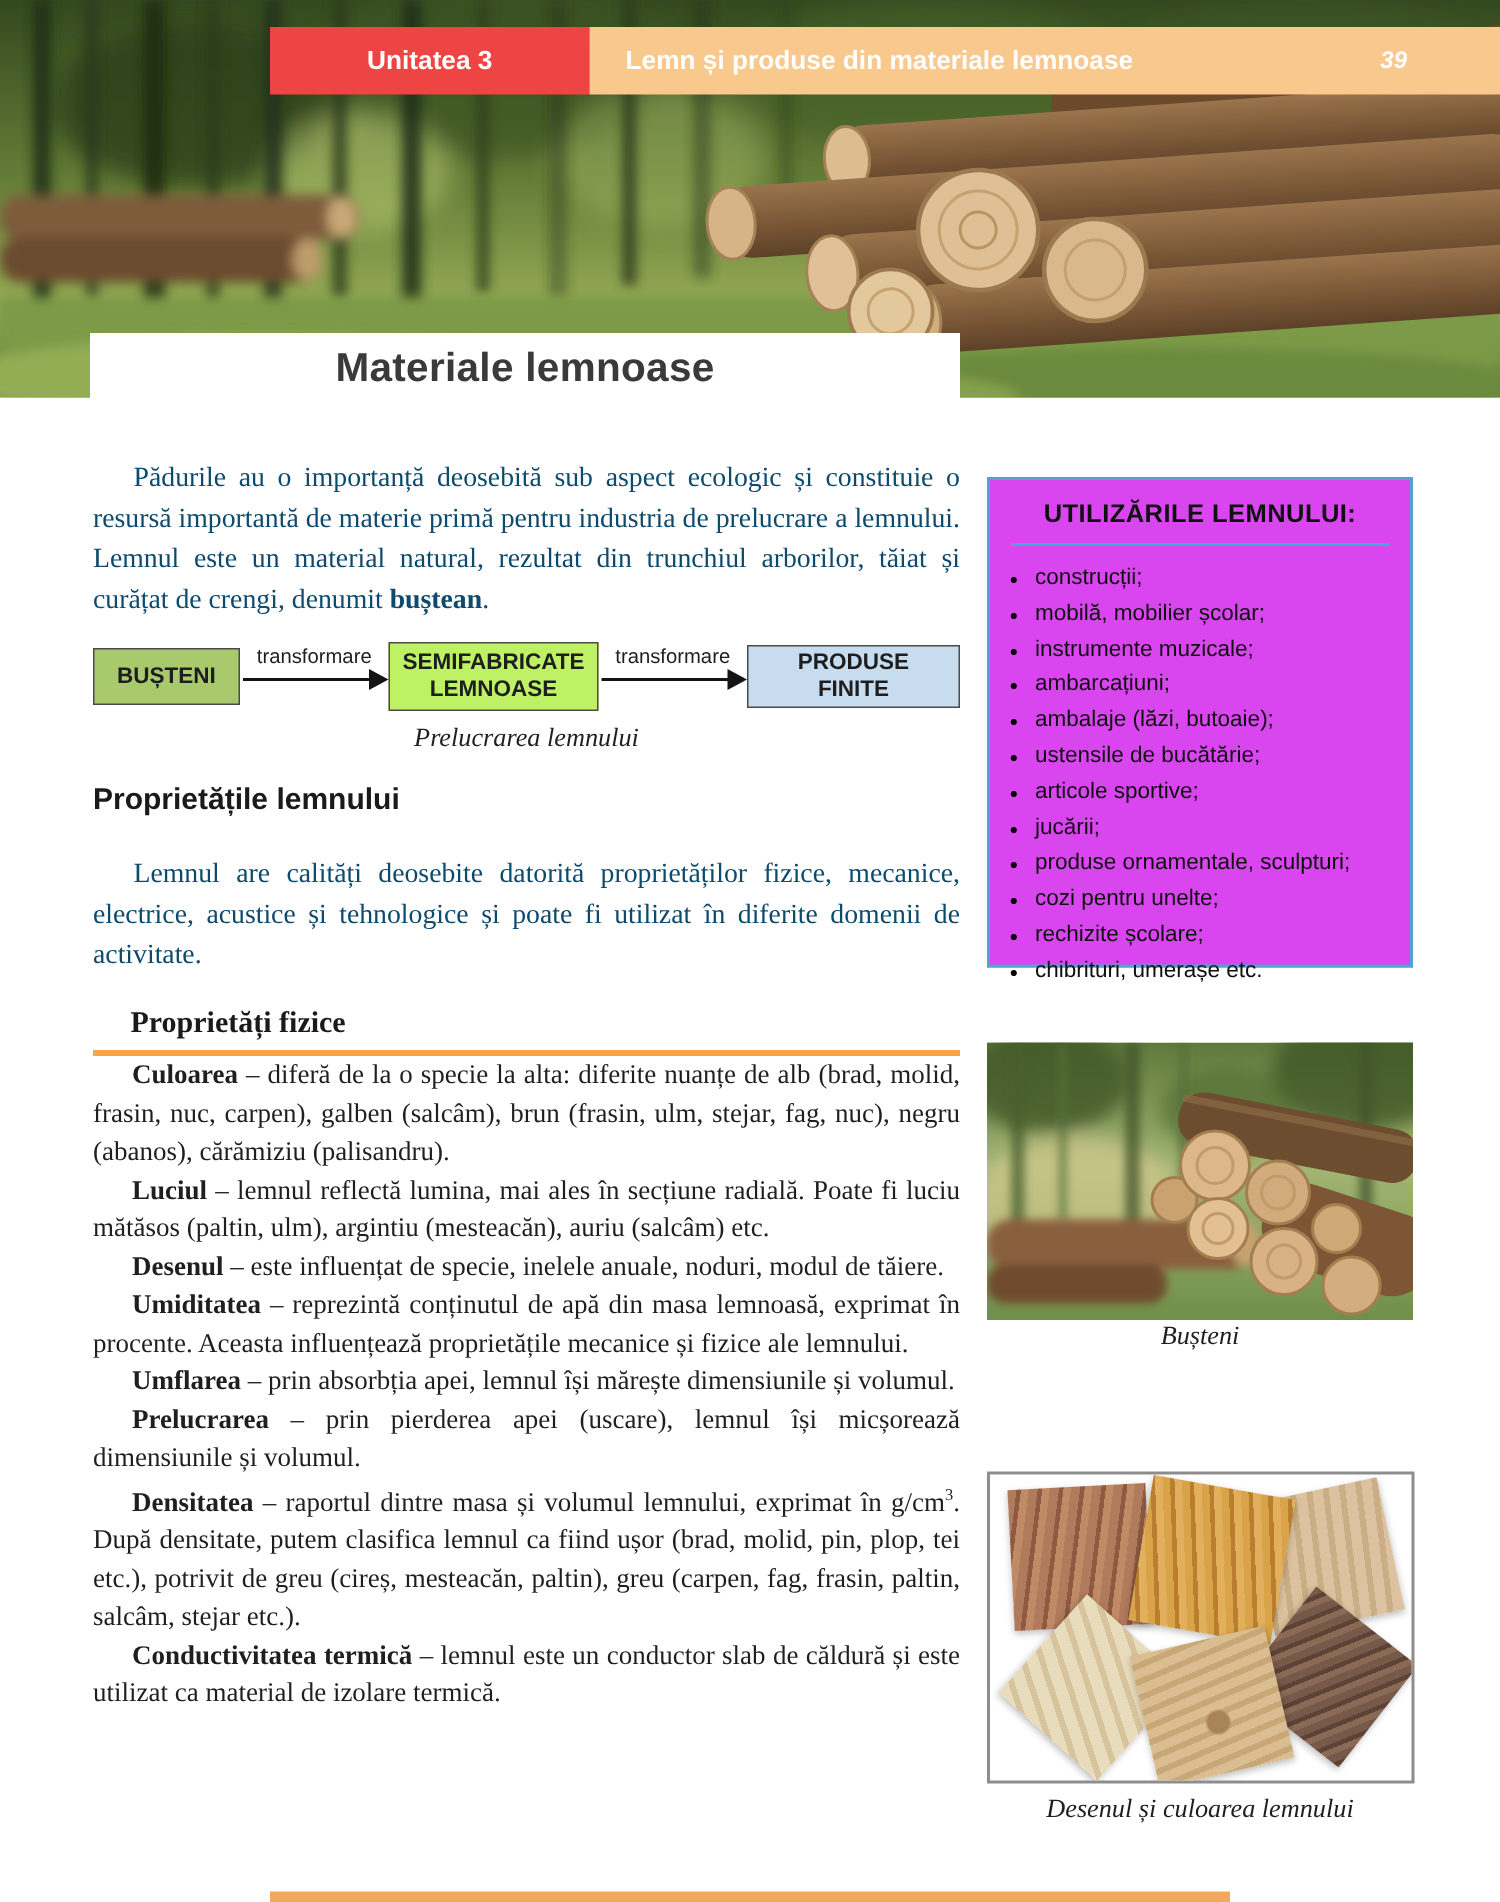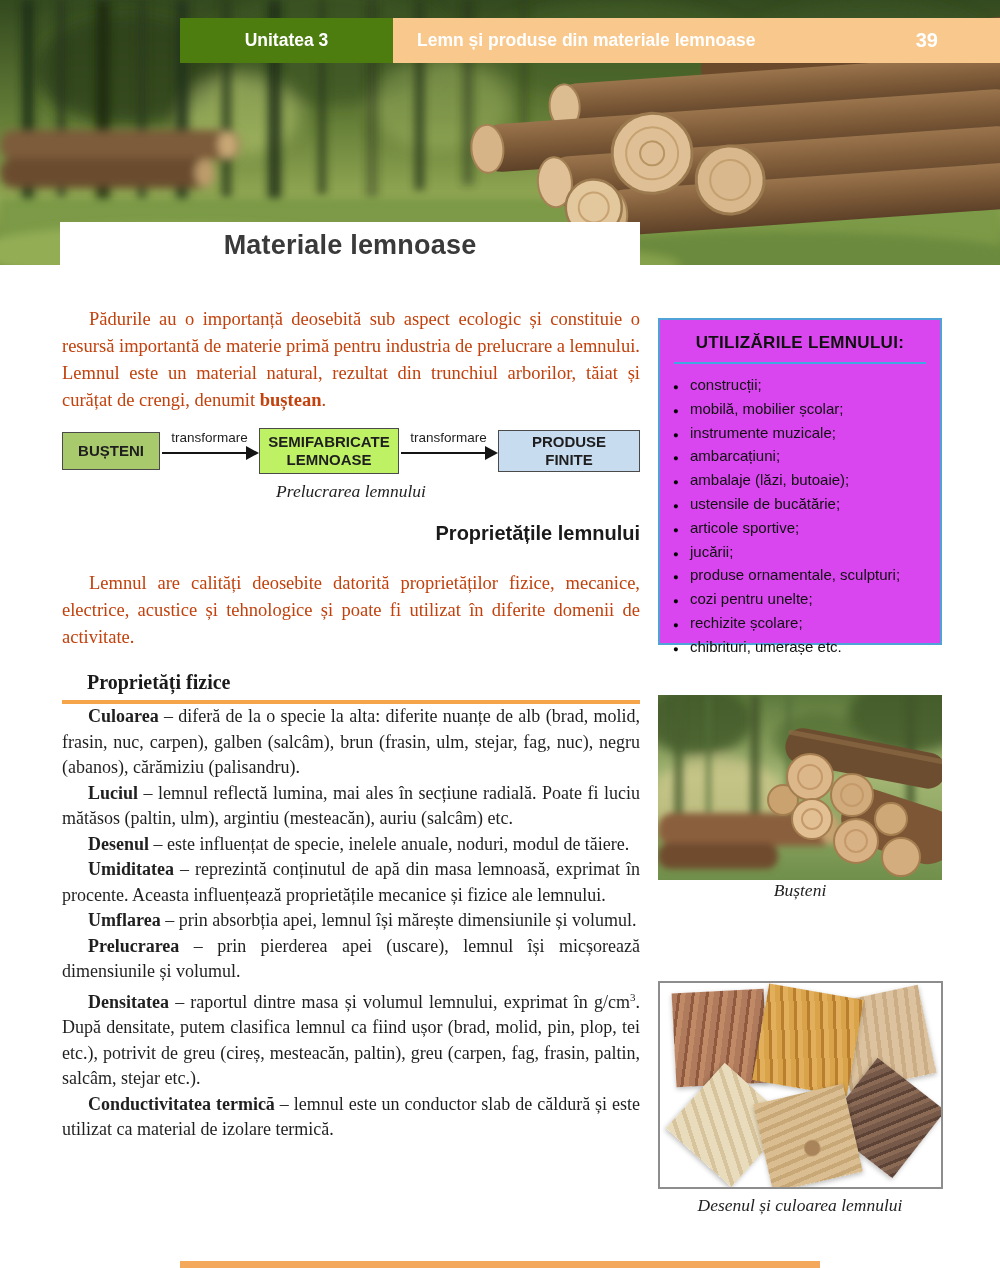--- a/index.html
+++ b/index.html
@@ -14,44 +14,44 @@
   .hero { position:absolute; top:0; left:0; width:1000px; height:265px; }
   .hero svg { display:block; }
 
   
   .header-bar {
     position:absolute; top:18px; left:180px; width:820px; height:45px;
     display:flex; font-family:"Liberation Sans", sans-serif;
     font-weight:bold; color:#ffffff;
   }
   .header-unit {
-    width:213px; background:#4d7c0f; display:flex;
+    width:213px; background:#ef4444; display:flex;
     align-items:center; justify-content:center; font-size:17.5px;
   }
   .header-rest {
     flex:1; background:#F8C88D; display:flex; align-items:center;
     padding-left:24px; padding-right:62px; font-size:17.5px;
   }
-  .header-pagenum { margin-left:auto; font-size:20px; }
+  .header-pagenum { margin-left:auto; font-size:16px;font-style:italic; }
 
   
   .title-box {
     position:absolute; top:222px; left:60px; width:580px; height:47px;
     background:#ffffff; display:flex; align-items:center; justify-content:center;
   }
   .title-box h1 {
     font-family:"Liberation Sans", sans-serif; font-size:27px;
     font-weight:bold; color:#3a3a3a; letter-spacing:.2px;
   }
 
   
   .col-main { position:absolute; left:62px; width:578px; }
   p.body-par {
     font-size:18.5px; line-height:27px; text-align:justify;
-    text-indent:27px; color:#c2410c;
+    text-indent:27px; color:#0c4a6e;
   }
   .at-intro { top:306px; }
   .at-par2  { top:570px; }
 
   
   .diagram {
     position:absolute; top:427px; left:62px; width:578px; height:48px;
     display:flex; align-items:center;
     font-family:"Liberation Sans", sans-serif;
   }
@@ -74,21 +74,21 @@
     border-left:13px solid #141414;
     border-top:7px solid transparent; border-bottom:7px solid transparent;
   }
   .diagram-caption {
     position:absolute; top:481px; left:62px; width:578px; text-align:center;
     font-style:italic; font-size:17.5px; color:#1f1f1f;
   }
 
   
   .h-center {
-    position:absolute; top:522px; left:62px; width:578px; text-align:right;
+    position:absolute; top:522px; left:62px; width:578px; text-align:left;
     font-family:"Liberation Sans", sans-serif; font-size:20px;
     font-weight:bold; color:#1a1a1a;
   }
   .h-section { position:absolute; top:671px; left:62px; width:578px; }
   .h-section .h3 {
     font-size:20px; font-weight:bold; color:#1a1a1a; margin-left:25px;
     font-family:"Liberation Serif", serif;
   }
   .h-section .rule { margin-top:6px; height:4px; background:#F5A44A; }
 

